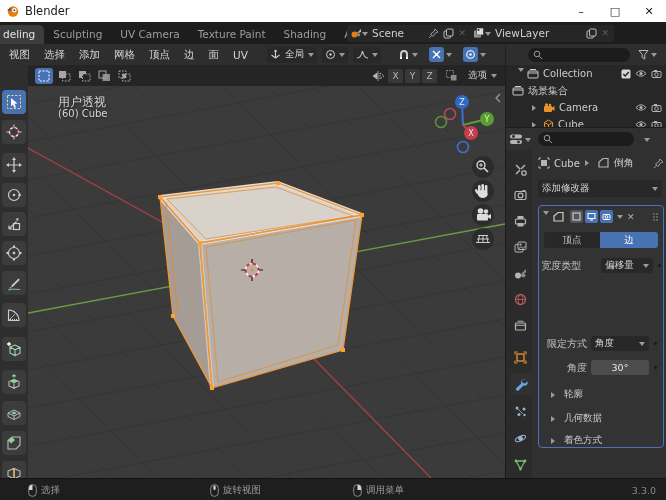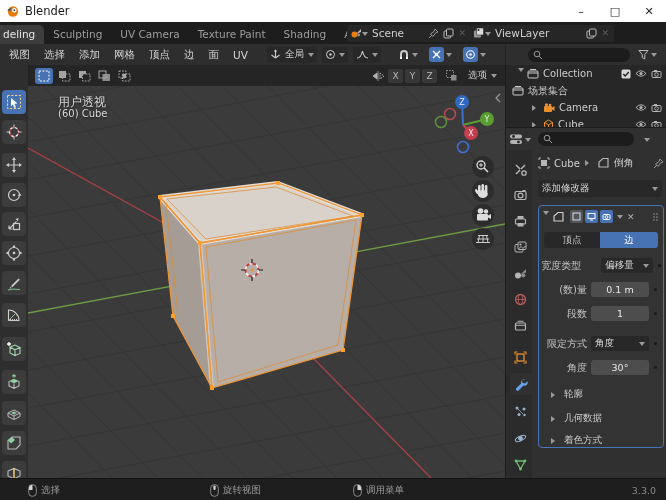--- a/index.html
+++ b/index.html
@@ -798,30 +798,20 @@
         </div>
 
         <div class="prow" style="left:2px;top:52px;width:120px">
           <span class="plabel" style="width:46px">宽度类型</span>
           <div class="dd" style="width:50px;margin-left:20px">
             <span class="v">偏移量</span>
             <span class="chd"></span>
           </div>
           <span class="dot" style="margin-left:5px"></span>
         </div>
-        <div class="prow" style="left:2px;top:76px;width:120px">
-          <span class="plabel" style="width:46px">(数)量</span>
-          <div class="nf" style="width:58px;margin-left:4px">0.1 m</div>
-          <span class="dot" style="margin-left:5px"></span>
-        </div>
-        <div class="prow" style="left:2px;top:100px;width:120px">
-          <span class="plabel" style="width:46px">段数</span>
-          <div class="nf" style="width:58px;margin-left:4px">1</div>
-          <span class="dot" style="margin-left:5px"></span>
-        </div>
         <div class="prow" style="left:2px;top:130px;width:120px">
           <span class="plabel" style="width:46px">限定方式</span>
           <div class="dd" style="width:50px;margin-left:4px">
             <span class="v">角度</span>
             <span class="chd"></span>
           </div>
           <span class="dot" style="margin-left:5px"></span>
         </div>
         <div class="prow" style="left:2px;top:154px;width:120px">
           <span class="plabel" style="width:46px">角度</span>

